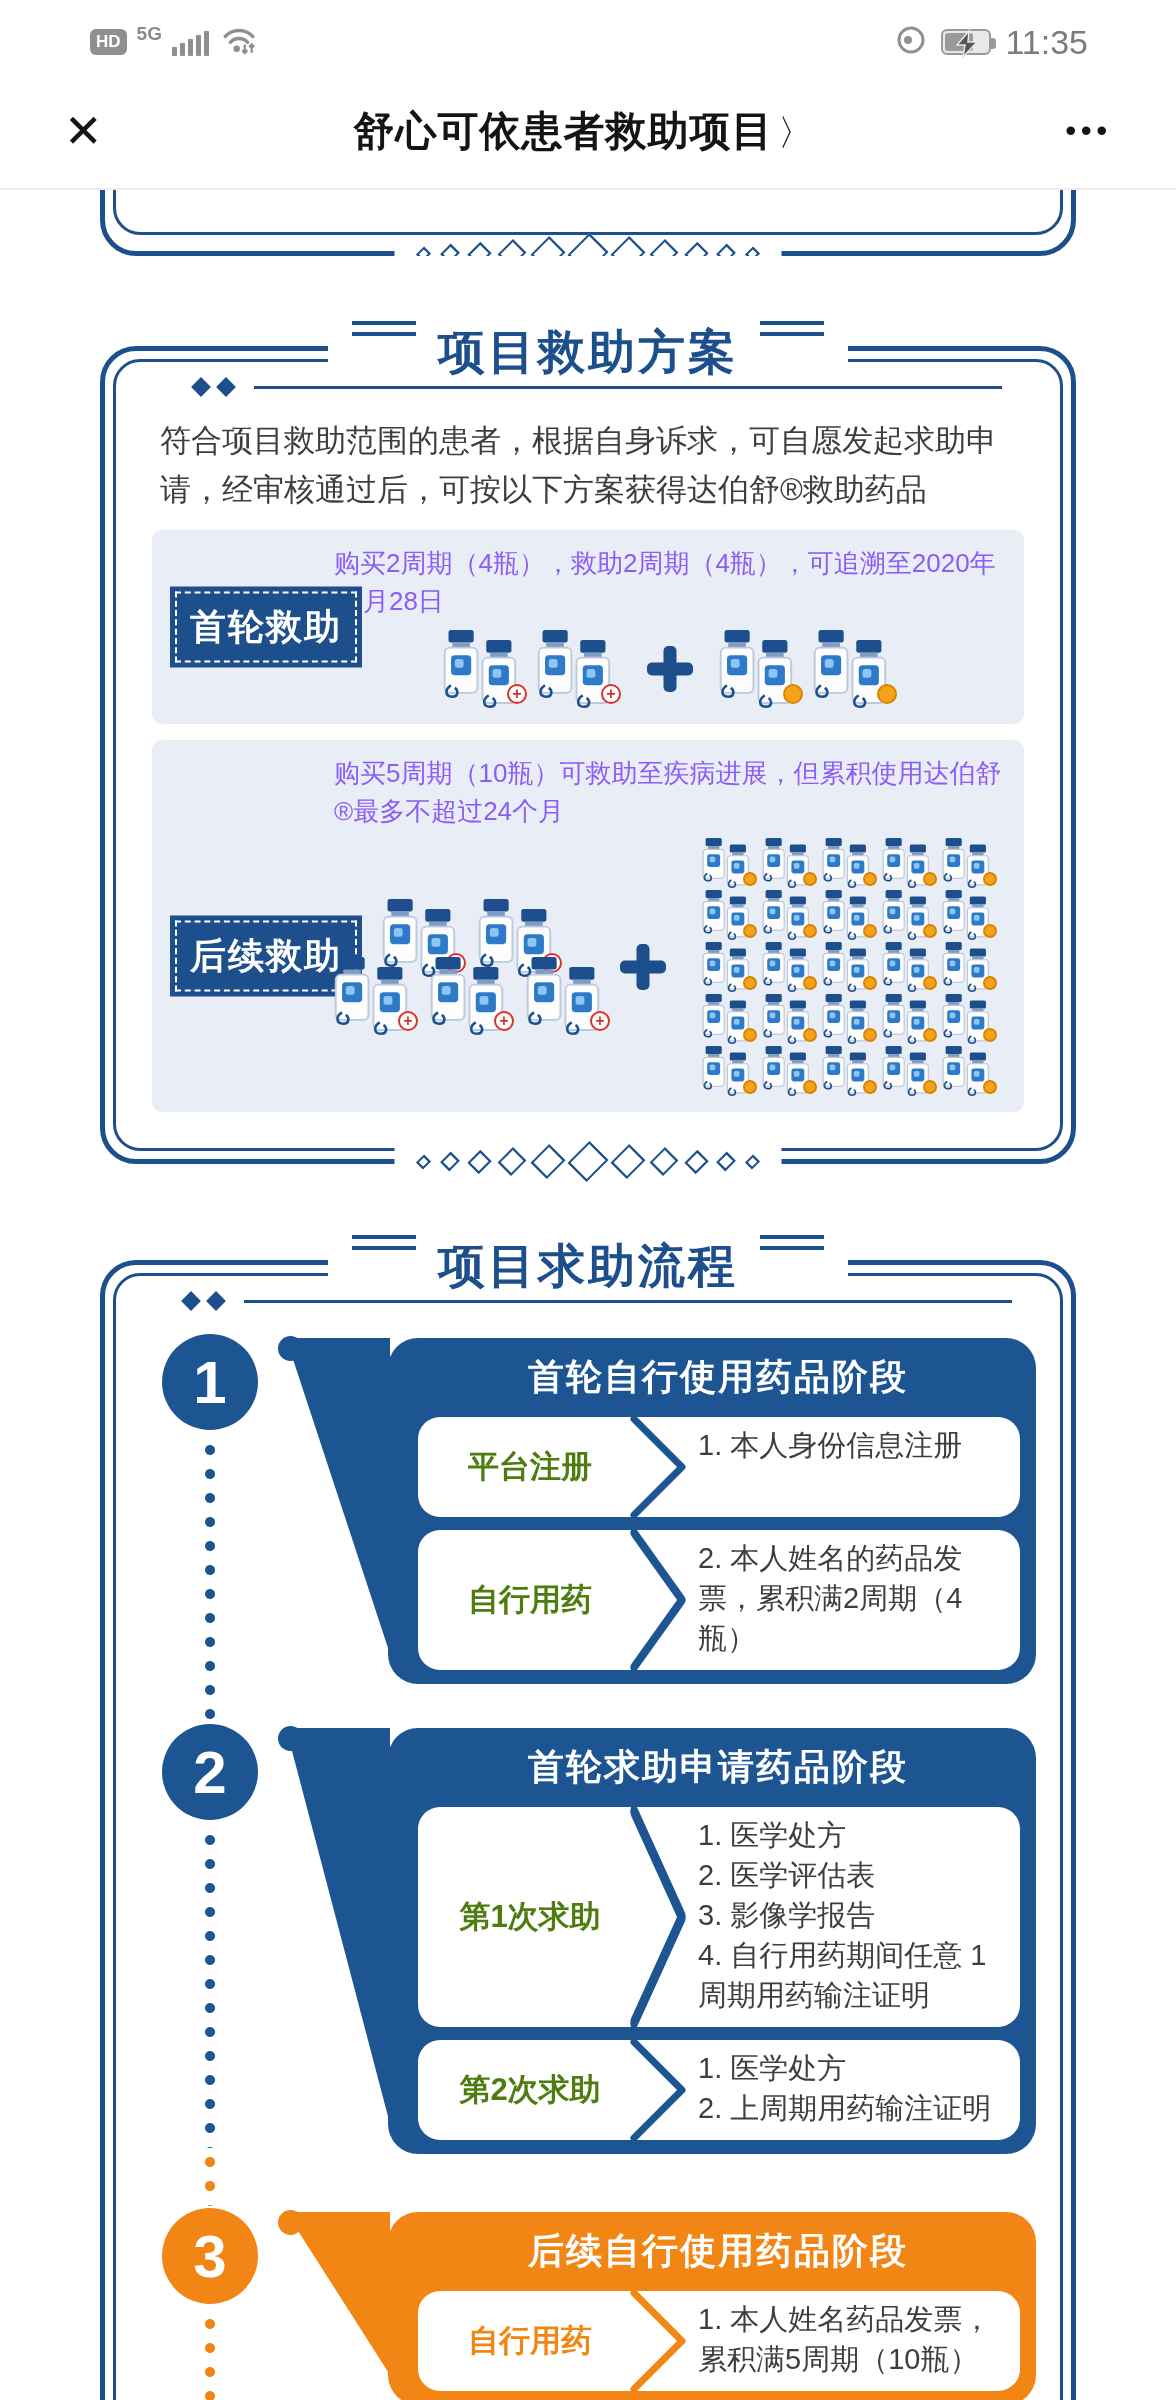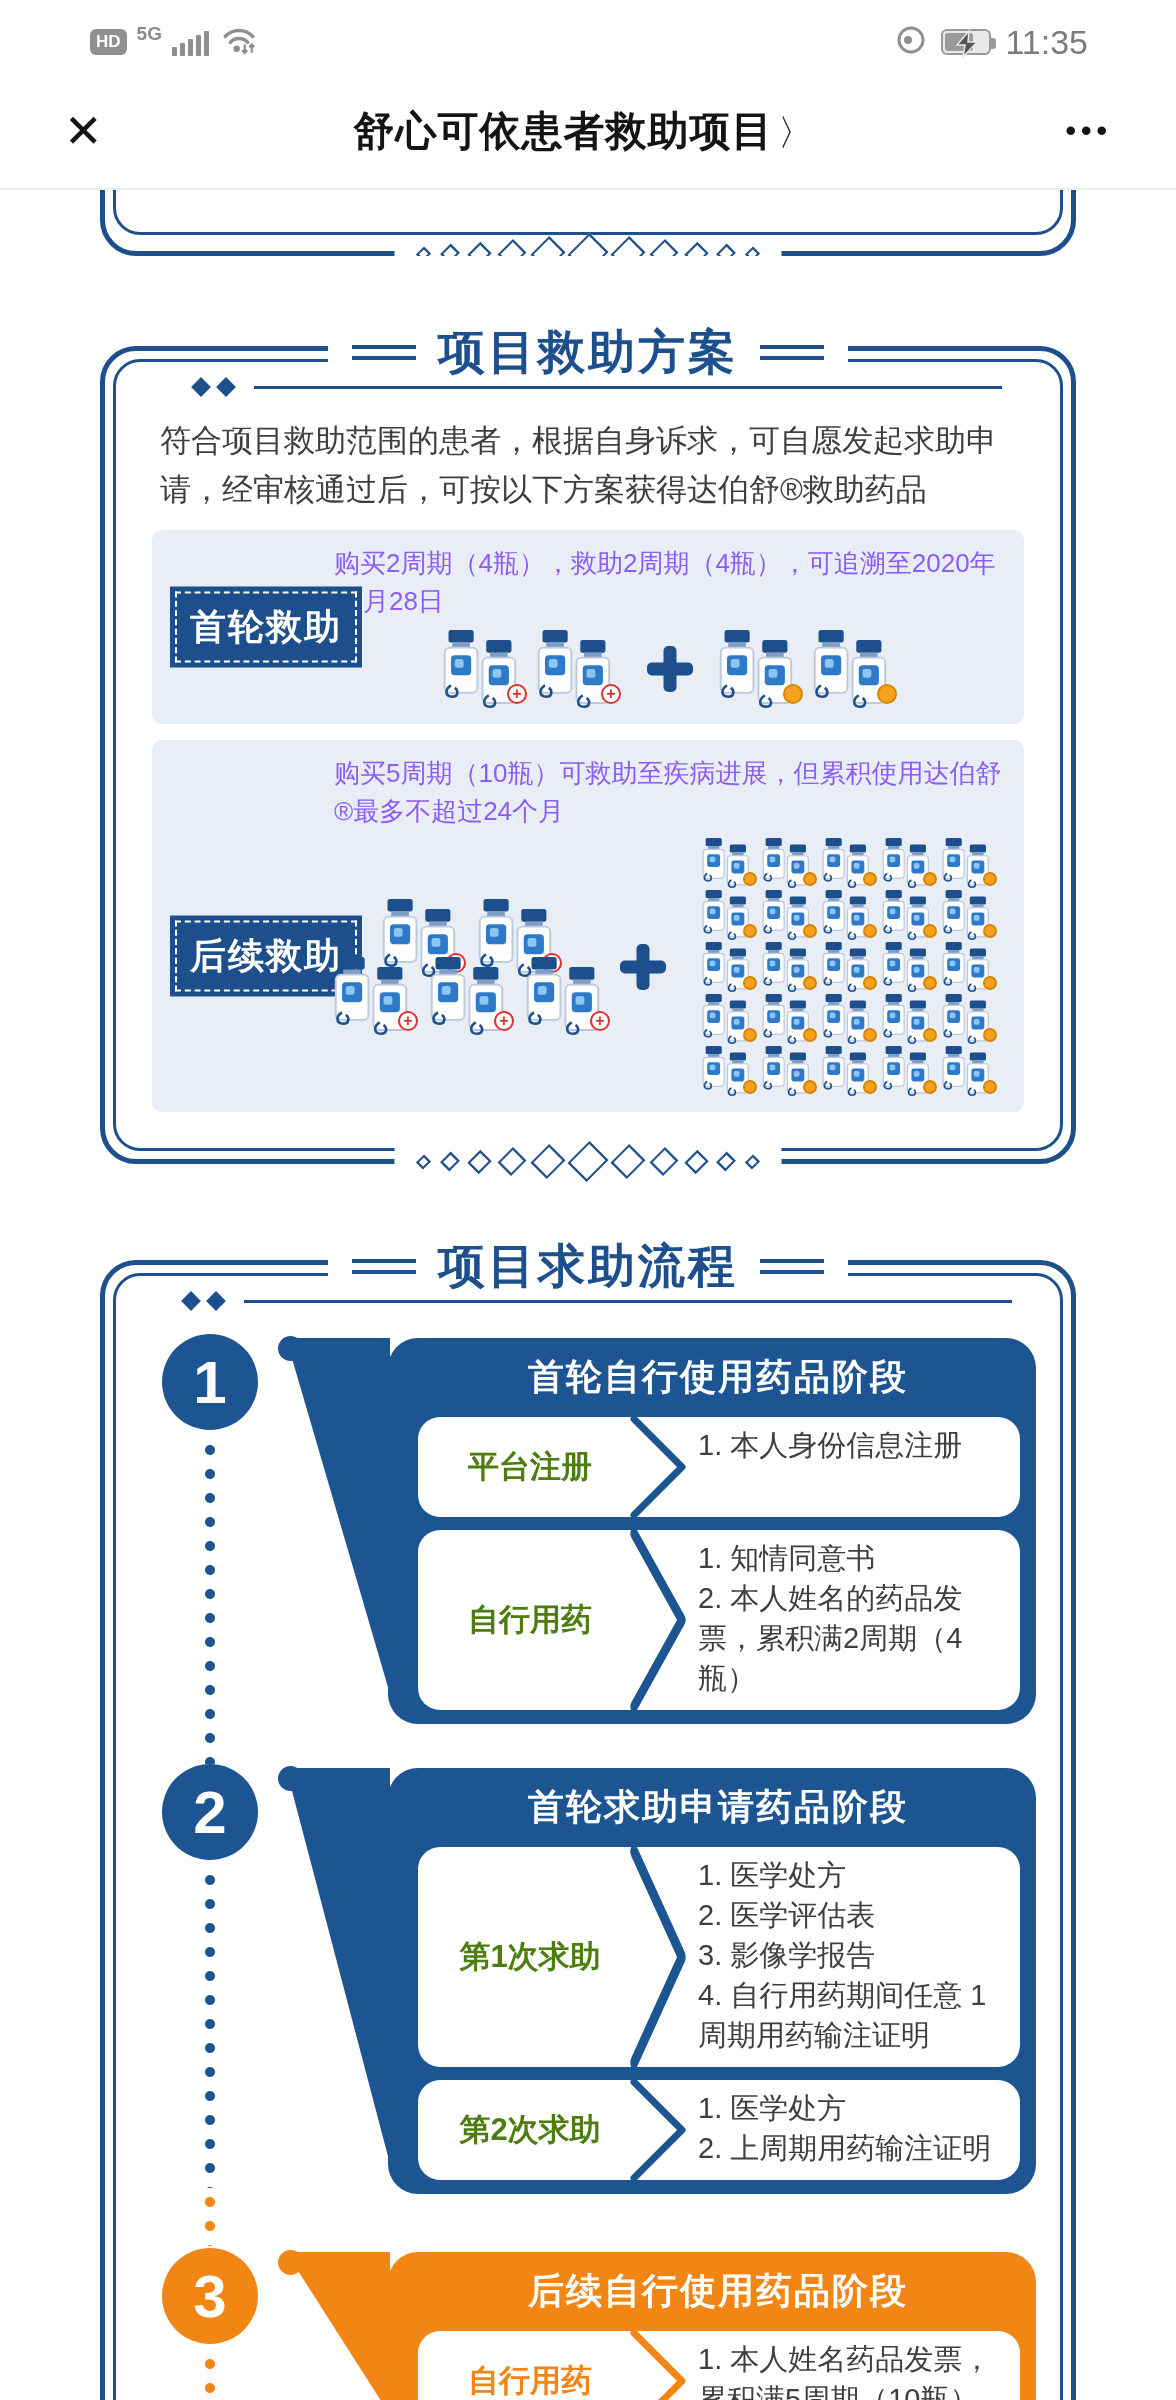--- a/index.html
+++ b/index.html
@@ -35,21 +35,21 @@
   .content{ padding:0 100px; }
   .obox{ position:relative; border:5px solid #1c4f8c; border-radius:36px; background:#fff; }
   .ibox{ margin:8px; border:3px solid #1c4f8c; border-radius:27px; }
   .peek-wrap{ height:66px; overflow:hidden; margin-bottom:90px; }
   .peek-wrap .obox{ height:150px; margin-top:-84px; border-radius:36px; }
   .peek-wrap .ibox{ height:116px; }
   .dstrip{ position:absolute; left:50%; transform:translateX(-50%); bottom:-16px; background:#fff; padding:0 24px; display:flex; align-items:center; gap:15px; }
   .dstrip i{ display:block; border:2.5px solid #1c4f8c; background:#fff; transform:rotate(45deg) scaleY(1.15); }
   .dstrip .s1{width:10px;height:10px}.dstrip .s2{width:13px;height:13px}.dstrip .s3{width:16px;height:16px}
   .dstrip .s4{width:19px;height:19px}.dstrip .s5{width:23px;height:23px}.dstrip .s6{width:27px;height:27px}
-  .plaque{ position:absolute; top:-30px; left:50%; transform:translateX(-50%); background:#fff; padding:0 24px; display:flex; align-items:center; gap:22px; z-index:3; }
+  .plaque{ position:absolute; top:-30px; left:50%; transform:translateX(-50%); background:#fff; padding:0 24px; display:flex; gap:22px; z-index:3; }
   .plaque h2{ font-size:47px; font-weight:800; color:#1c4f8c; letter-spacing:3px; white-space:nowrap; }
   .plaque .dline{ width:64px; height:15px; border-top:4px solid #1c4f8c; border-bottom:4px solid #1c4f8c; }
   .deco{ display:flex; align-items:center; margin:18px 28px 0 48px; }
   .deco .dm{ width:14px; height:14px; background:#1c4f8c; transform:rotate(45deg); margin-right:11px; }
   .deco .ln{ flex:1; height:3px; background:#1c4f8c; margin-left:10px; }
   
   .box-plan .ibox{ padding:0 30px 36px; }
   .intro{ margin:22px 14px 6px; font-size:31px; line-height:49px; color:#3e3e3e; }
   .panel{ position:relative; background:#e9edf5; border-radius:10px; margin:16px 6px 0; padding:14px 18px 16px 182px; }
   .badge{ position:absolute; left:18px; top:50%; transform:translateY(-50%); background:#1c4f8c; padding:5px; }
@@ -508,21 +508,20 @@
                   </div>
                 </div>
                 <div class="srow">
                   <div class="slabel">自行用药</div>
                   <div class="schev">
                       <svg viewBox="0 0 60 100" preserveAspectRatio="none">
                         <polyline points="4,2 52,50 4,98" fill="none" stroke="currentColor" stroke-width="7" stroke-linecap="round" stroke-linejoin="round"></polyline>
                       </svg>
                     </div>
                   <div class="sitems">
-                    <div>1. 知情同意书</div>
                     <div>2. 本人姓名的药品发票，累积满2周期（4瓶）</div>
                   </div>
                 </div>
               </div>
             </div>
           </div>
 
           <div class="step s2 blue">
             <div class="circle">2</div>
             <span class="sdot"></span>

